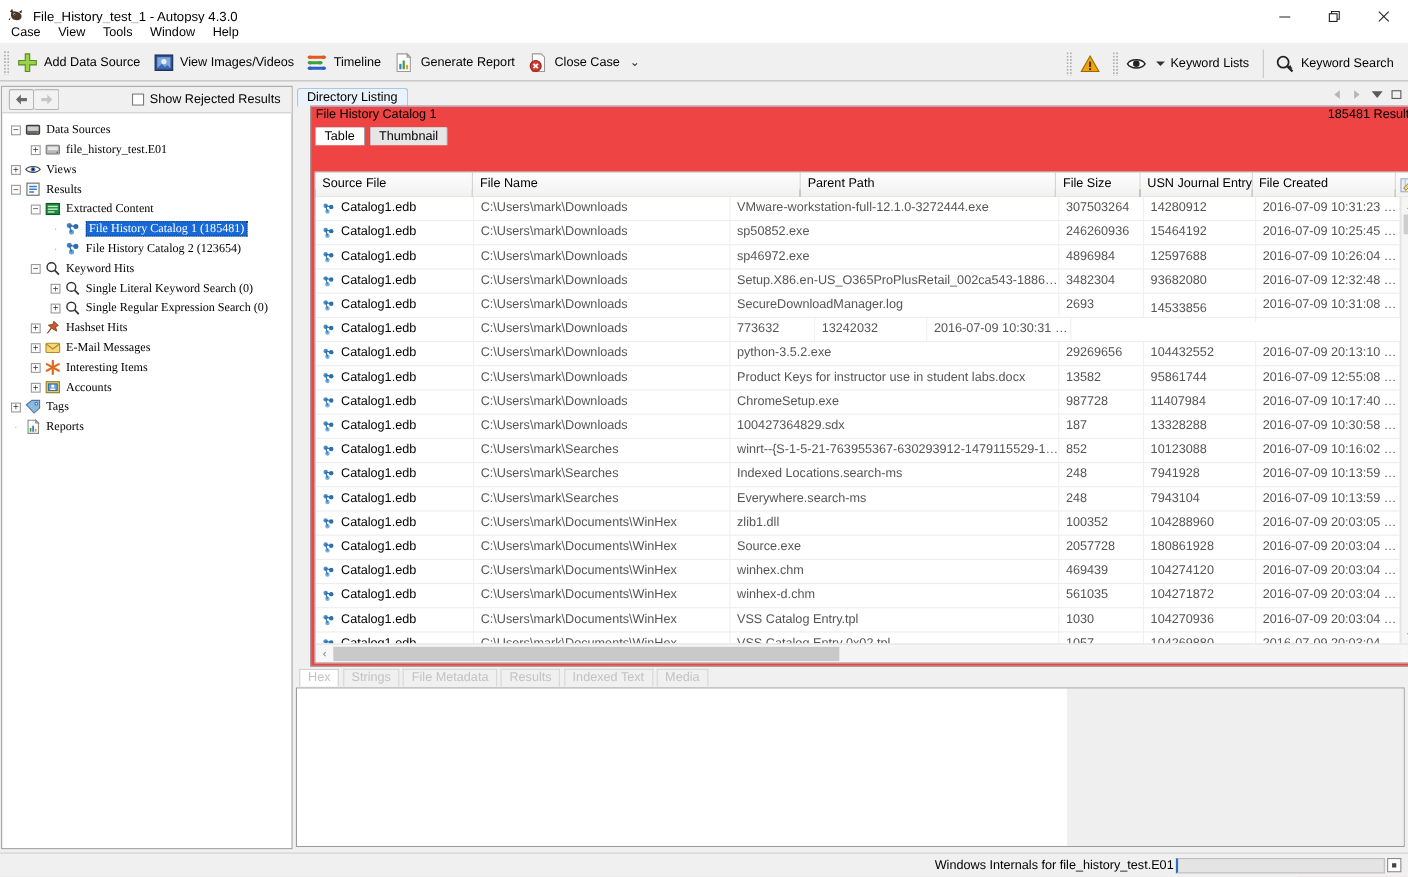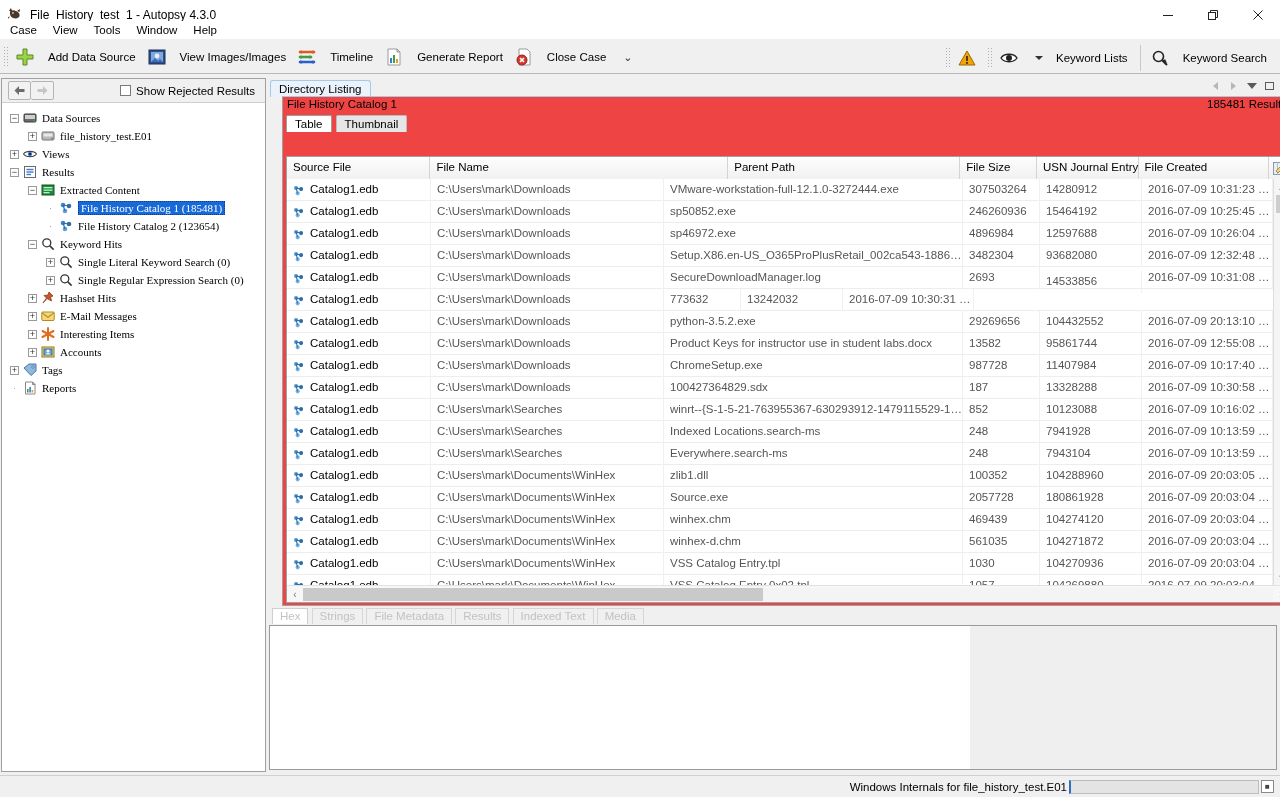--- a/index.html
+++ b/index.html
@@ -47,21 +47,21 @@
     background:#f0f0f0;
     border-bottom:1px solid #b9b9b9;
     display:flex; align-items:center;
   }
   .tb-grip {
     width:6px; height:22px; margin-left:3px; margin-right:2px;
     background-image: radial-gradient(#999 40%, transparent 41%);
     background-size: 3px 3px;
     opacity:.75;
   }
-  .tb-btn { display:flex; align-items:center; gap:13px; padding:2px 7px 2px 4px; height:28px; }
+  .tb-btn { display:flex; align-items:center; gap:5px; padding:2px 7px 2px 4px; height:28px; }
   .tb-label { font-size:11.5px; color:#000; white-space:nowrap; }
   .tb-ico { width:20px; height:20px; flex:none; position:relative; display:block; }
   .tb-sep { width:1px; height:26px; background:#c8c8c8; margin:0 5px; }
   .caret-dn {
     width:0;height:0;border-left:4px solid transparent;border-right:4px solid transparent;
     border-top:4px solid #333; margin-left:3px;
   }
   .dbl-caret { font-size:11px; color:#333; margin-left:4px; line-height:1; }
 
   .tb-right { position:absolute; right:0; top:0; height:33px; display:flex; align-items:center; }
@@ -266,21 +266,21 @@
 
     <div class="tb-btn">
       <span class="tb-ico">
         <svg width="20" height="20" viewBox="0 0 20 20">
           <rect x="2" y="3" width="16" height="14" fill="#2d4f8e" stroke="#1b3157"></rect>
           <rect x="4" y="5" width="12" height="10" fill="#7fa8dd"></rect>
           <circle cx="10" cy="9" r="2.4" fill="#e8eef8"></circle>
           <path d="M4 15 l4-4 3 3 2-2 3 3 z" fill="#3d6ab4"></path>
         </svg>
       </span>
-      <span class="tb-label">View Images/Images</span>
+      <span class="tb-label">View Images/Videos</span>
     </div>
 
     <div class="tb-btn">
       <span class="tb-ico">
         <svg width="20" height="20" viewBox="0 0 20 20">
           <line x1="3" y1="5" x2="17" y2="5" stroke="#e05a22" stroke-width="2.6" stroke-linecap="round"></line>
           <line x1="3" y1="10" x2="14" y2="10" stroke="#3da13d" stroke-width="2.6" stroke-linecap="round"></line>
           <line x1="3" y1="15" x2="17" y2="15" stroke="#2a5fd0" stroke-width="2.6" stroke-linecap="round"></line>
           <circle cx="4" cy="5" r="1.6" fill="#e05a22"></circle>
             <circle cx="16" cy="5" r="1.6" fill="#e05a22"></circle>

